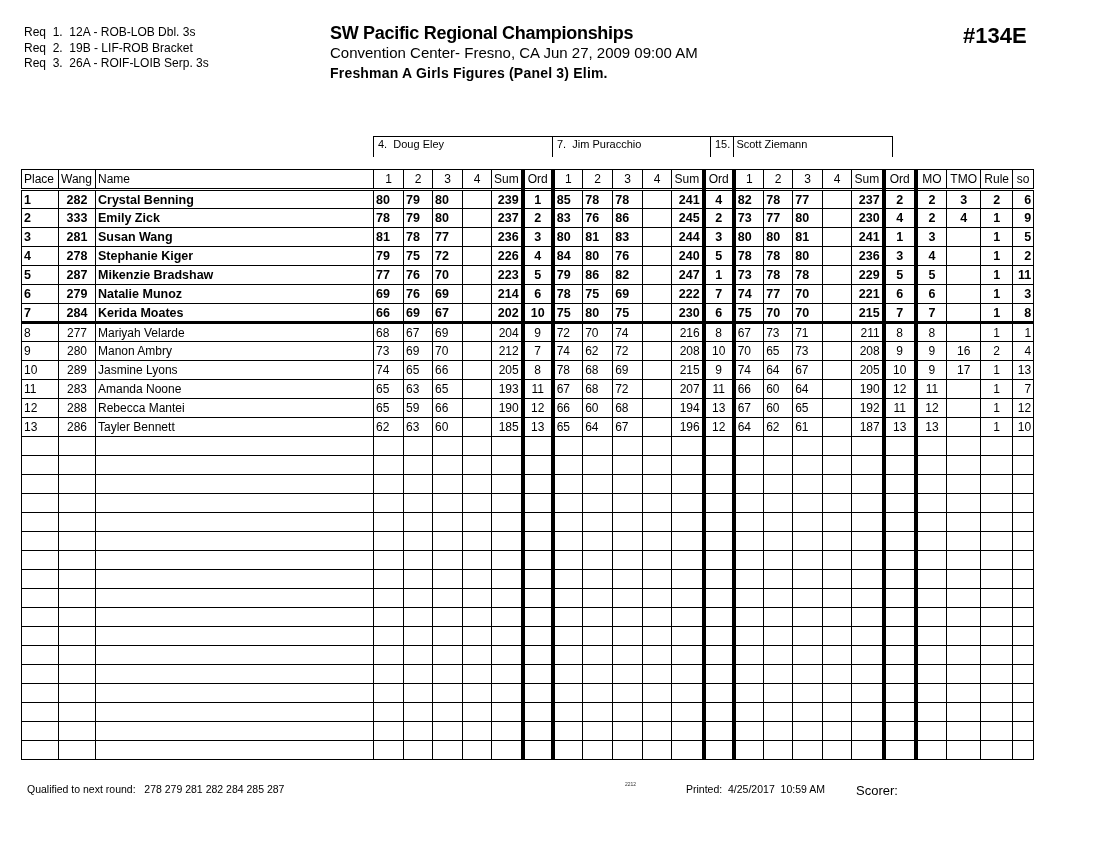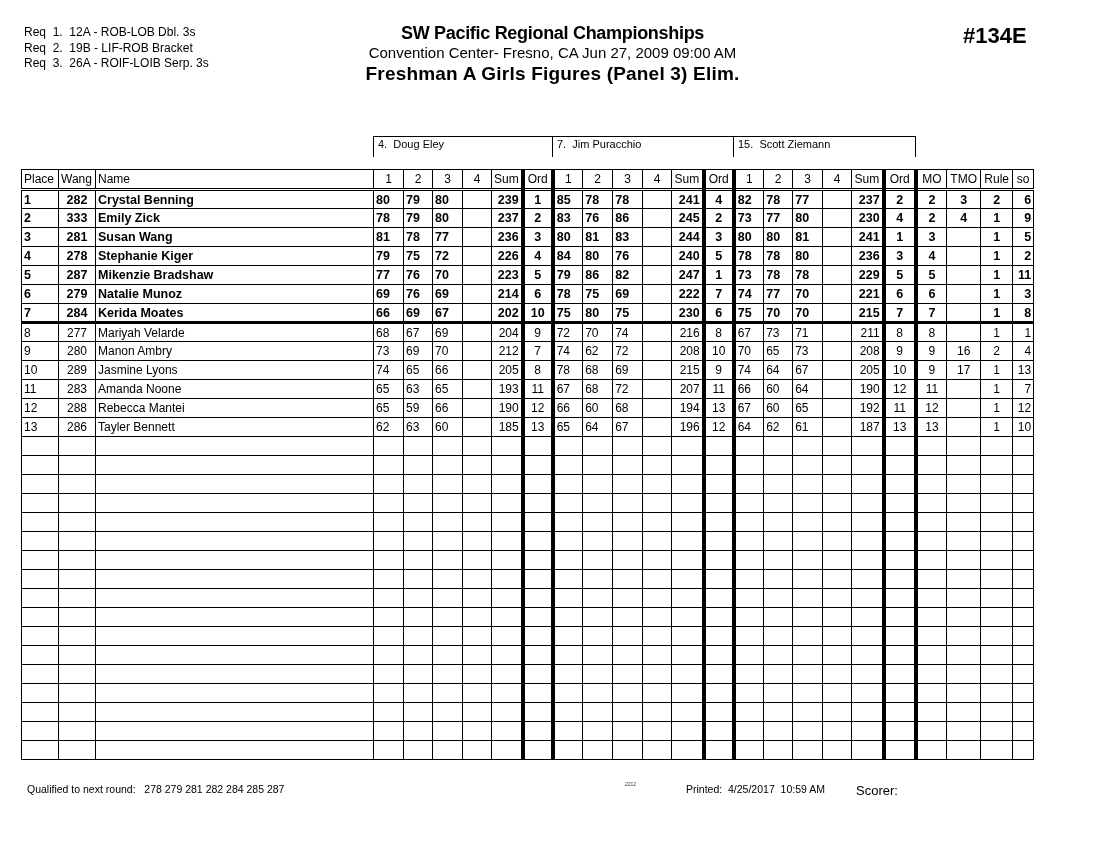--- a/index.html
+++ b/index.html
@@ -1,23 +1,23 @@
 <!DOCTYPE html>
 <html><head>
 <meta charset="utf-8">
 <style>
   html, body { margin:0; padding:0; background:#fff; }
   body { width:1100px; height:850px; position:relative; overflow:hidden;
          font-family:"Liberation Sans", sans-serif; color:#000; }
   .reqs { position:absolute; left:24px; top:25px; font-size:12px; line-height:15.5px; }
   .reqs div { white-space:pre; }
-  .title-block { position:absolute; left:330px; width:445px; top:22px; text-align:center; }
+  .title-block { position:absolute; left:330px; width:445px; top:22px; text-align:left; }
   .t1 { font-size:18px; font-weight:bold; line-height:22px; letter-spacing:-0.3px; }
   .t2 { font-size:15px; line-height:17px; }
-  .t3 { font-size:19px; font-weight:bold; line-height:25px; letter-spacing:0.2px; }
+  .t3 { font-size:14px; font-weight:bold; line-height:25px; letter-spacing:0.2px; }
   .t4 { font-size:17px; line-height:21px; }
   .event-id { position:absolute; left:963px; top:23px; font-size:22px; font-weight:bold; }
 
   .judge-box { position:absolute; top:136px; height:21px; border:1px solid #000; border-bottom:none;
                font-size:11px; line-height:14px; padding-left:4px; box-sizing:border-box; white-space:pre; }
 
   table.grid { position:absolute; left:21px; top:157px; border-collapse:collapse; table-layout:fixed;margin-top:12px; }
   table.grid td, table.grid th { border:1px solid #000; padding:0 2px; height:19px; font-size:12px;
       font-weight:normal; white-space:nowrap; overflow:hidden; box-sizing:border-box; }
   table.grid thead th { height:20px; text-align:center; border-bottom:3px double #000; }
@@ -49,21 +49,21 @@
 
 <div class="title-block">
   <div class="t1">SW Pacific Regional Championships</div>
   <div class="t2">Convention Center- Fresno, CA  Jun 27, 2009  09:00 AM</div>
   <div class="t3">Freshman A Girls Figures (Panel 3) Elim.</div>
 </div>
 <div class="event-id">#134E</div>
 
 <div class="judge-box" style="left:373px;width:180px;">4.  Doug Eley</div>
 <div class="judge-box" style="left:552px;width:182px;">7.  Jim Puracchio</div>
-<div class="judge-box" style="left:733px;width:183px;">15.  Scott Ziemann</div>
+<div class="judge-box" style="left:710px;width:183px;">15.  Scott Ziemann</div>
 
 <table class="grid">
   <colgroup>
     <col style="width:37px">
       <col style="width:37px">
       <col style="width:278px">
     <col style="width:30px">
       <col style="width:29px">
       <col style="width:30px">
       <col style="width:29px">

